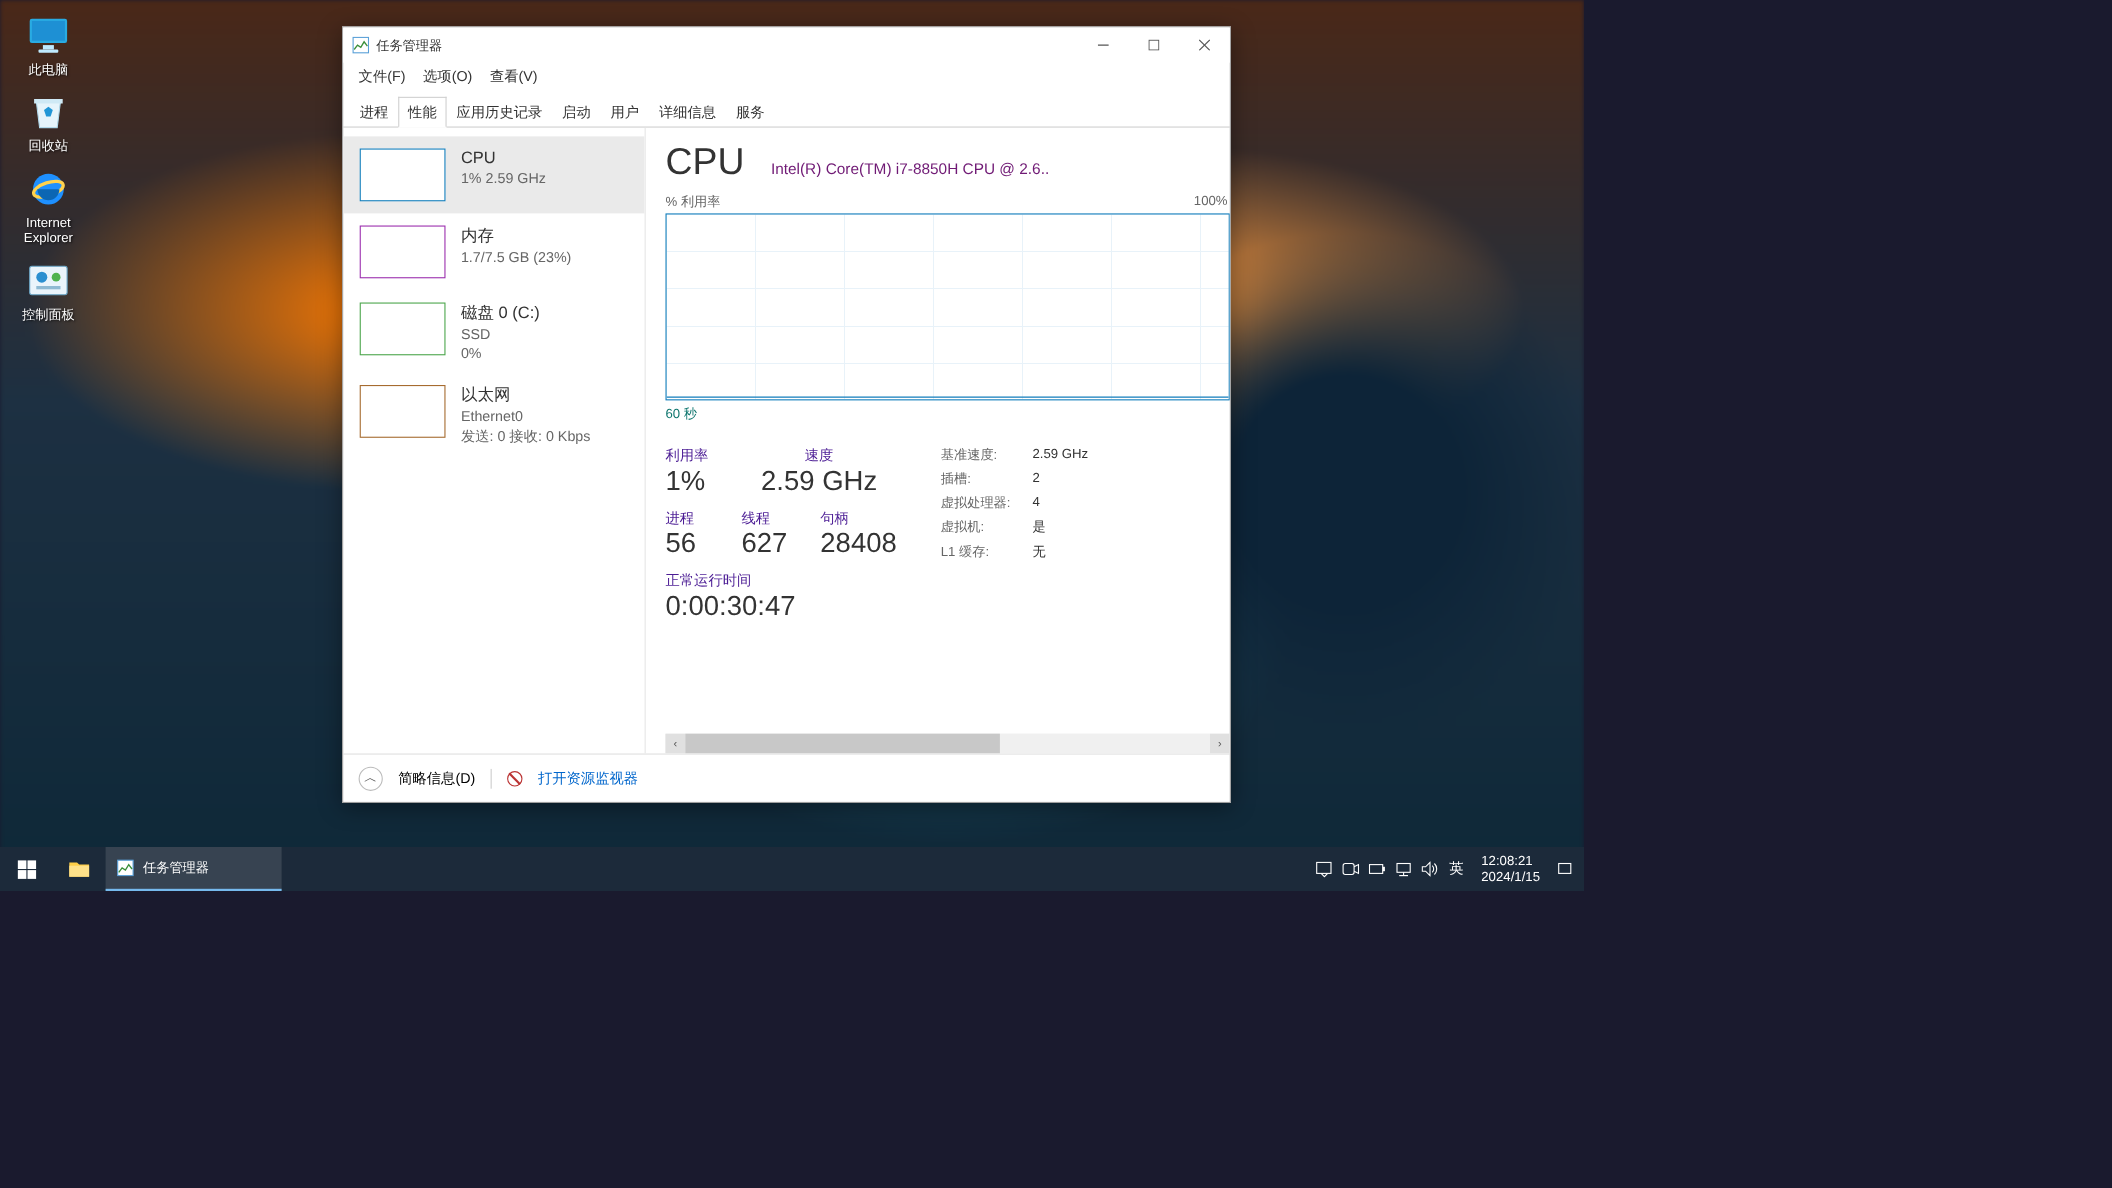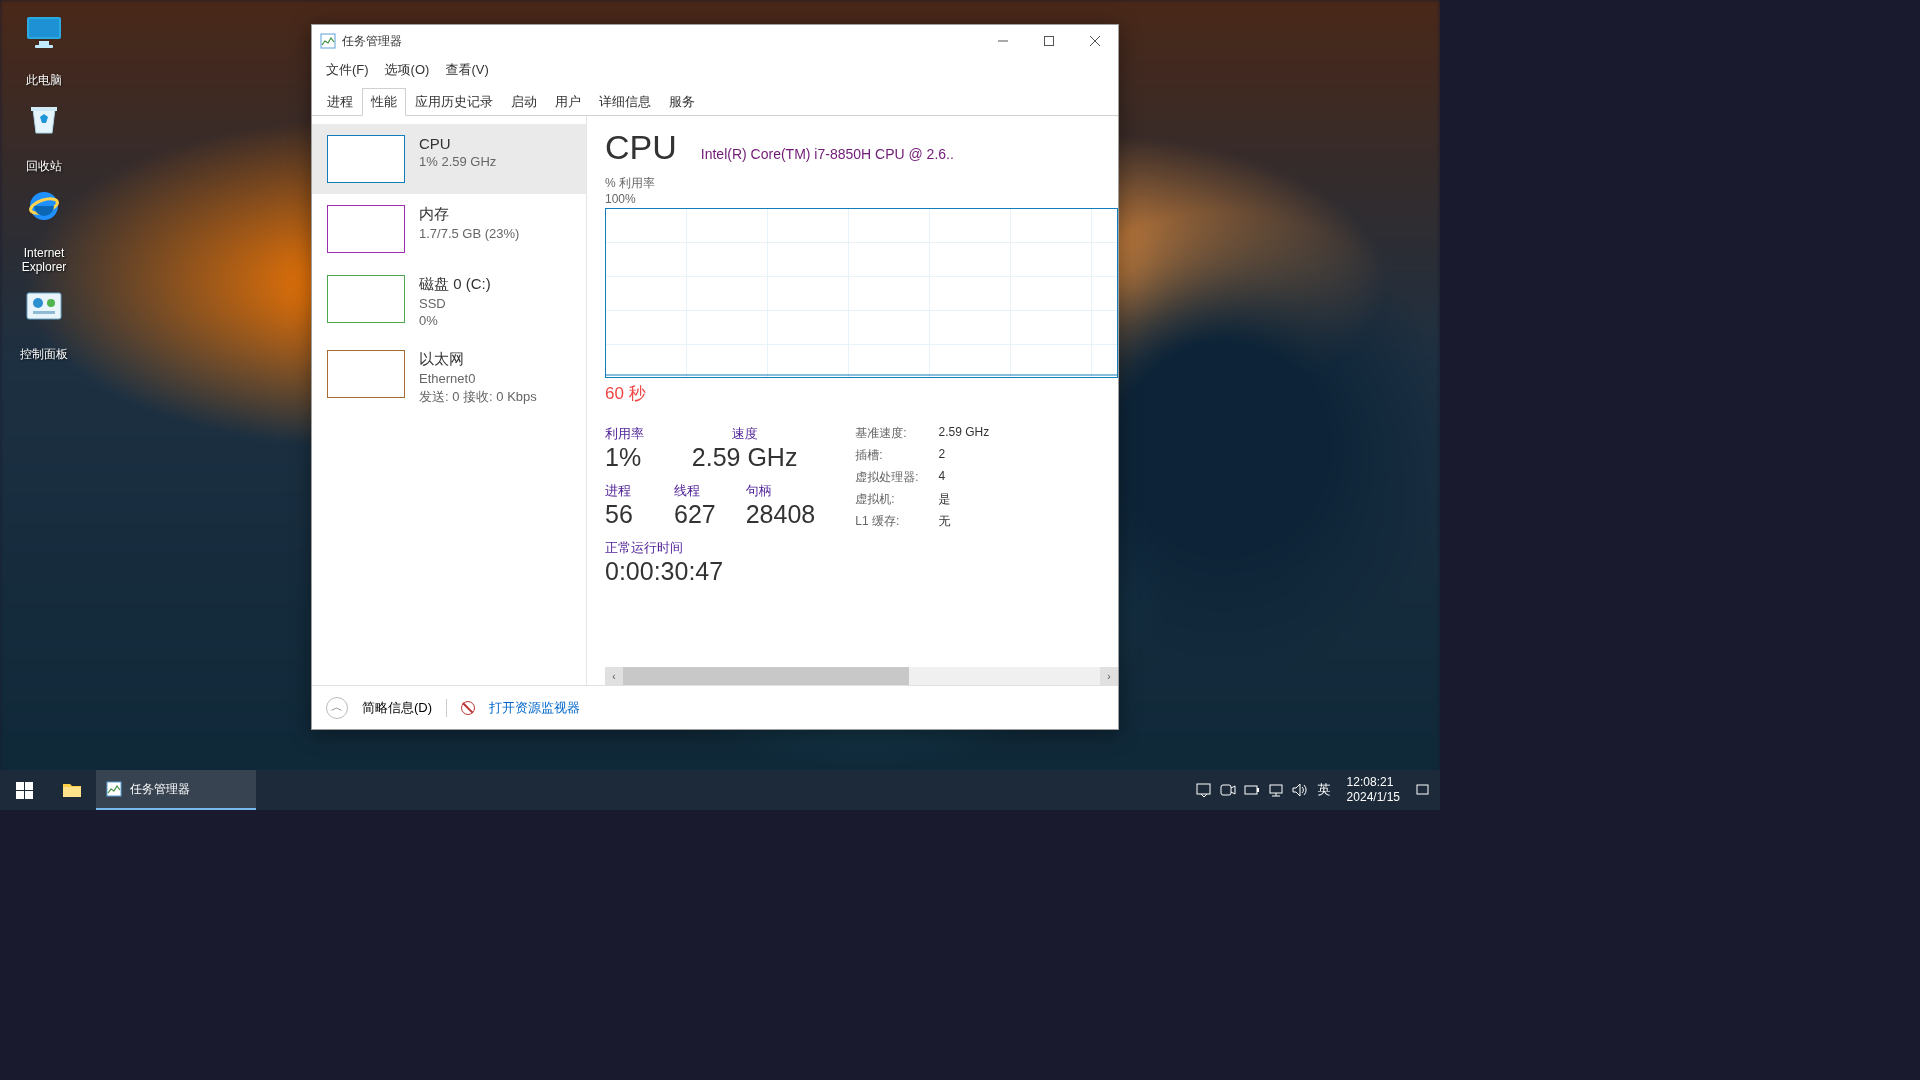--- a/index.html
+++ b/index.html
@@ -15,21 +15,21 @@
     radial-gradient(ellipse at 45% 25%, #ffb366 0%, transparent 18%),
     radial-gradient(ellipse at 60% 70%, #1e5f74 0%, transparent 25%),
     linear-gradient(180deg, #4a2818 0%, #1d3042 45%, #0e2838 100%);
   filter: blur(2px);
 }
 
 
 .desktop-icons { position: absolute; top: 5px; left: 5px; width: 80px; }
 .desktop-icon { width: 78px; display: flex; flex-direction: column; align-items: center; padding: 6px 0 4px; cursor: pointer; }
 .desktop-icon .ico { width: 42px; height: 42px; display: flex; align-items: center; justify-content: center; }
-.desktop-icon .lbl { color: #fff; font-size: 12px; text-align: center; margin-top: 20px; text-shadow: 1px 1px 2px rgba(0,0,0,.8); line-height: 1.2; }
+.desktop-icon .lbl { color: #fff; font-size: 12px; text-align: center; margin-top: 3px; text-shadow: 1px 1px 2px rgba(0,0,0,.8); line-height: 1.2; }
 
 
 .tm-window {
   position: absolute; left: 311px; top: 24px; width: 808px; height: 706px;
   background: #fff; border: 1px solid #9e9e9e; display: flex; flex-direction: column;
   box-shadow: 0 4px 20px rgba(0,0,0,.4);
 }
 .tm-titlebar { height: 32px; display: flex; align-items: center; padding-left: 8px; background: #fff; }
 .tm-titlebar .title-ico { width: 16px; height: 16px; margin-right: 6px; }
 .tm-titlebar .title-txt { font-size: 12px; color: #333; flex: 1; }
@@ -57,27 +57,27 @@
 .side-info .side-title { font-size: 15px; color: #333; }
 .side-info .side-sub { font-size: 13px; color: #666; margin-top: 2px; }
 
 
 .tm-detail { flex: 1; padding: 12px 0 0 18px; position: relative; display: flex; flex-direction: column; overflow: hidden; }
 .detail-head { display: flex; align-items: baseline; margin-bottom: 8px; }
 .detail-head .big { font-size: 34px; font-weight: 300; color: #333; margin-right: 24px; }
 .detail-head .sub { font-size: 14px; color: #701a75; white-space: nowrap; overflow: hidden; }
 
 .chart-area { position: relative; }
-.chart-labels { display: flex; justify-content: space-between; font-size: 12px; color: #666; margin-bottom: 2px; padding-right: 2px; flex-direction: column; }
+.chart-labels { display: flex; justify-content: space-between; font-size: 12px; color: #666; margin-bottom: 2px; padding-right: 2px; }
 .chart { height: 170px; border: 1px solid #117dbb; background:
   repeating-linear-gradient(to right, transparent 0 80px, #e8f2f9 80px 81px),
   repeating-linear-gradient(to bottom, transparent 0 33px, #e8f2f9 33px 34px);
   position: relative;
 }
-.chart-bottom-label { font-size: 17px; color: #ef4444; margin-top: 4px; }
+.chart-bottom-label { font-size: 12px; color: #0f766e; margin-top: 4px; }
 
 .stats { display: flex; margin-top: 20px; gap: 40px; }
 .stats-primary { display: grid; grid-template-columns: auto auto auto; column-gap: 30px; row-gap: 10px; align-content: start; }
 .stat-block .stat-label { font-size: 13px; color: #4c1d95; }
 .stat-block .stat-value { font-size: 25px; font-weight: 300; color: #333; margin-top: 0; }
 .stat-block.wide { grid-column: 1 / span 3; }
 
 .stats-secondary { display: grid; grid-template-columns: auto auto; column-gap: 20px; row-gap: 5px; font-size: 12px; align-content: start; }
 .stats-secondary .k { color: #666; }
 .stats-secondary .v { color: #333; }

